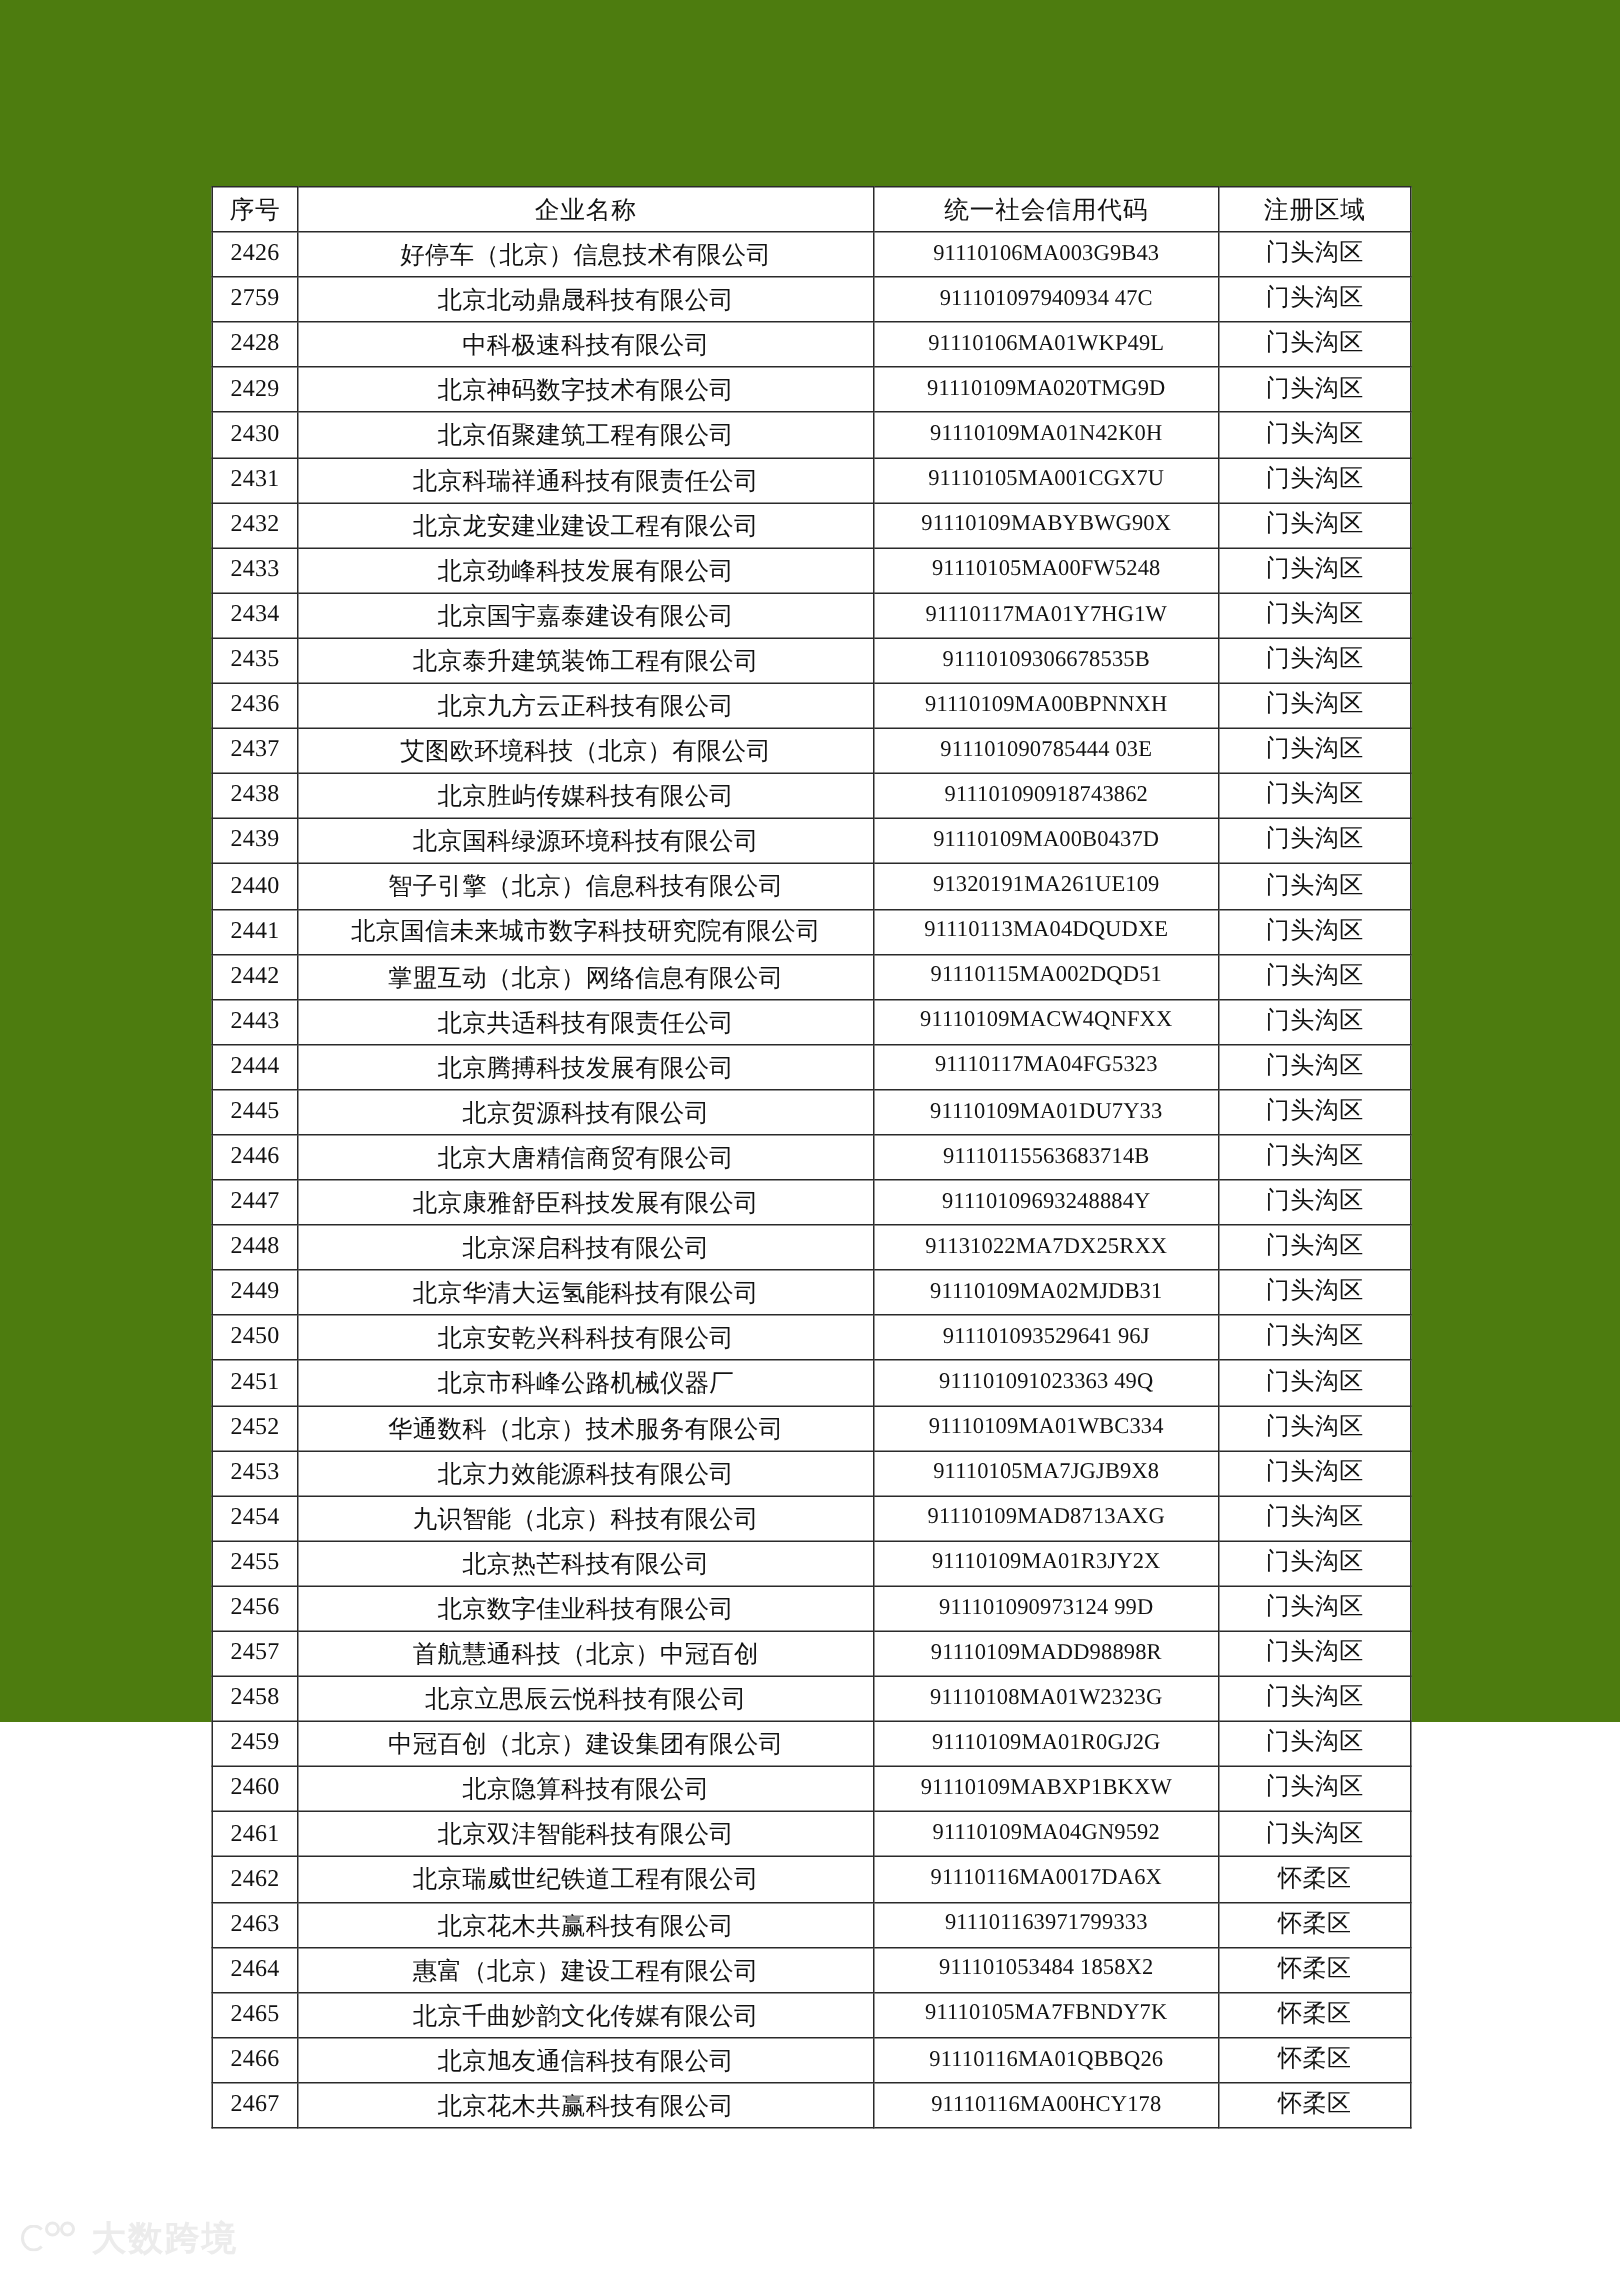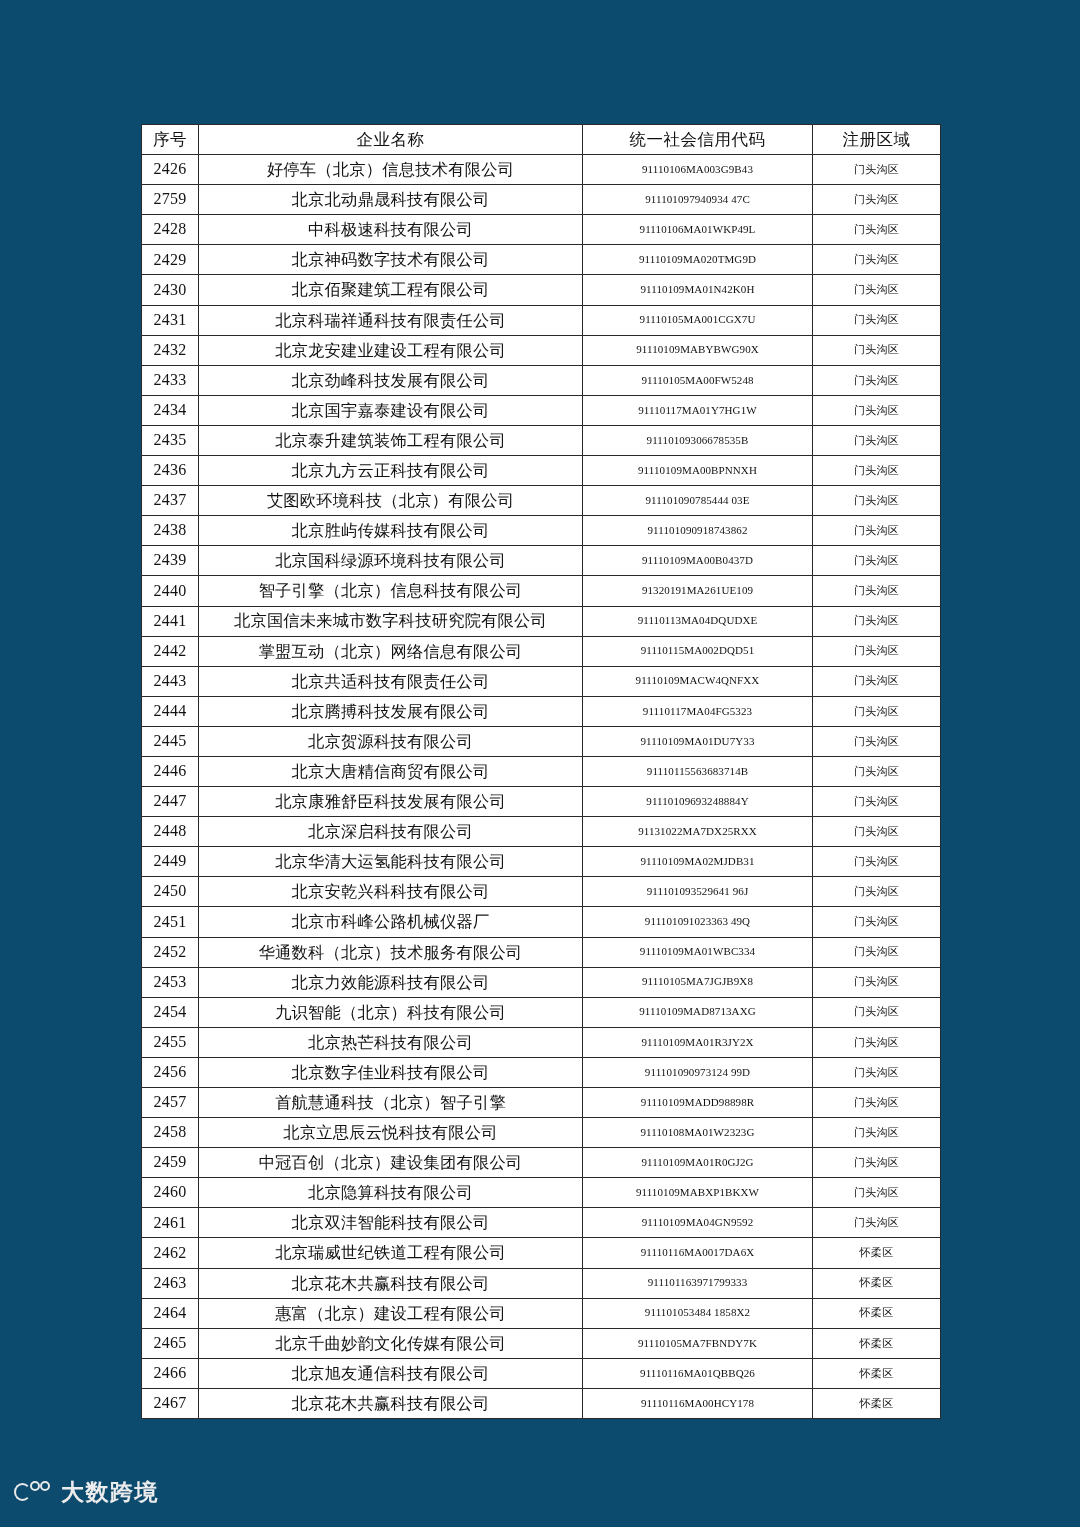--- a/index.html
+++ b/index.html
@@ -13,22 +13,22 @@
     position: relative;
     font-family: "Liberation Serif", "DejaVu Serif", serif;
     overflow: hidden;
   }
 
   #page {
     position: absolute;
     left: 0;
     top: 0;
     width: 1080px;
-    height: 1527px;
-    background: #0c4a6e;
+    height: 1148px;
+    background: #4d7c0f;
   }
 
   #table-wrap {
     position: absolute;
     left: 141px;
     top: 124px;
     width: 799px;
   }
 
   table.reg-table {
@@ -67,26 +67,26 @@
     font-family: "Liberation Serif", "DejaVu Serif", serif;
     letter-spacing: 0.2px;
     margin-top: 16px;
   }
   td.name-cell {
     font-size: 16.3px;
     letter-spacing: 0.2px;
     margin-top: 12px;
   }
   td.code-cell {
-    font-size: 11px;
+    font-size: 15px;
     font-family: "Liberation Serif", "DejaVu Serif", serif;
     letter-spacing: 0.1px;
   }
   td.dist-cell {
-    font-size: 11px;
+    font-size: 16px;
     letter-spacing: 0.3px;
   }
 
   
   #watermark {
     position: absolute;
     left: 14px;
     top: 1480px;
     display: flex;
     align-items: center;
@@ -342,21 +342,21 @@
             <td class="dist-cell">门头沟区</td>
           </tr>
           <tr>
             <td class="seq-cell">2456</td>
             <td class="name-cell">北京数字佳业科技有限公司</td>
             <td class="code-cell">911101090973124 99D</td>
             <td class="dist-cell">门头沟区</td>
           </tr>
           <tr>
             <td class="seq-cell">2457</td>
-            <td class="name-cell">首航慧通科技（北京）智子引擎</td>
+            <td class="name-cell">首航慧通科技（北京）中冠百创</td>
             <td class="code-cell">91110109MADD98898R</td>
             <td class="dist-cell">门头沟区</td>
           </tr>
           <tr>
             <td class="seq-cell">2458</td>
             <td class="name-cell">北京立思辰云悦科技有限公司</td>
             <td class="code-cell">91110108MA01W2323G</td>
             <td class="dist-cell">门头沟区</td>
           </tr>
           <tr>

